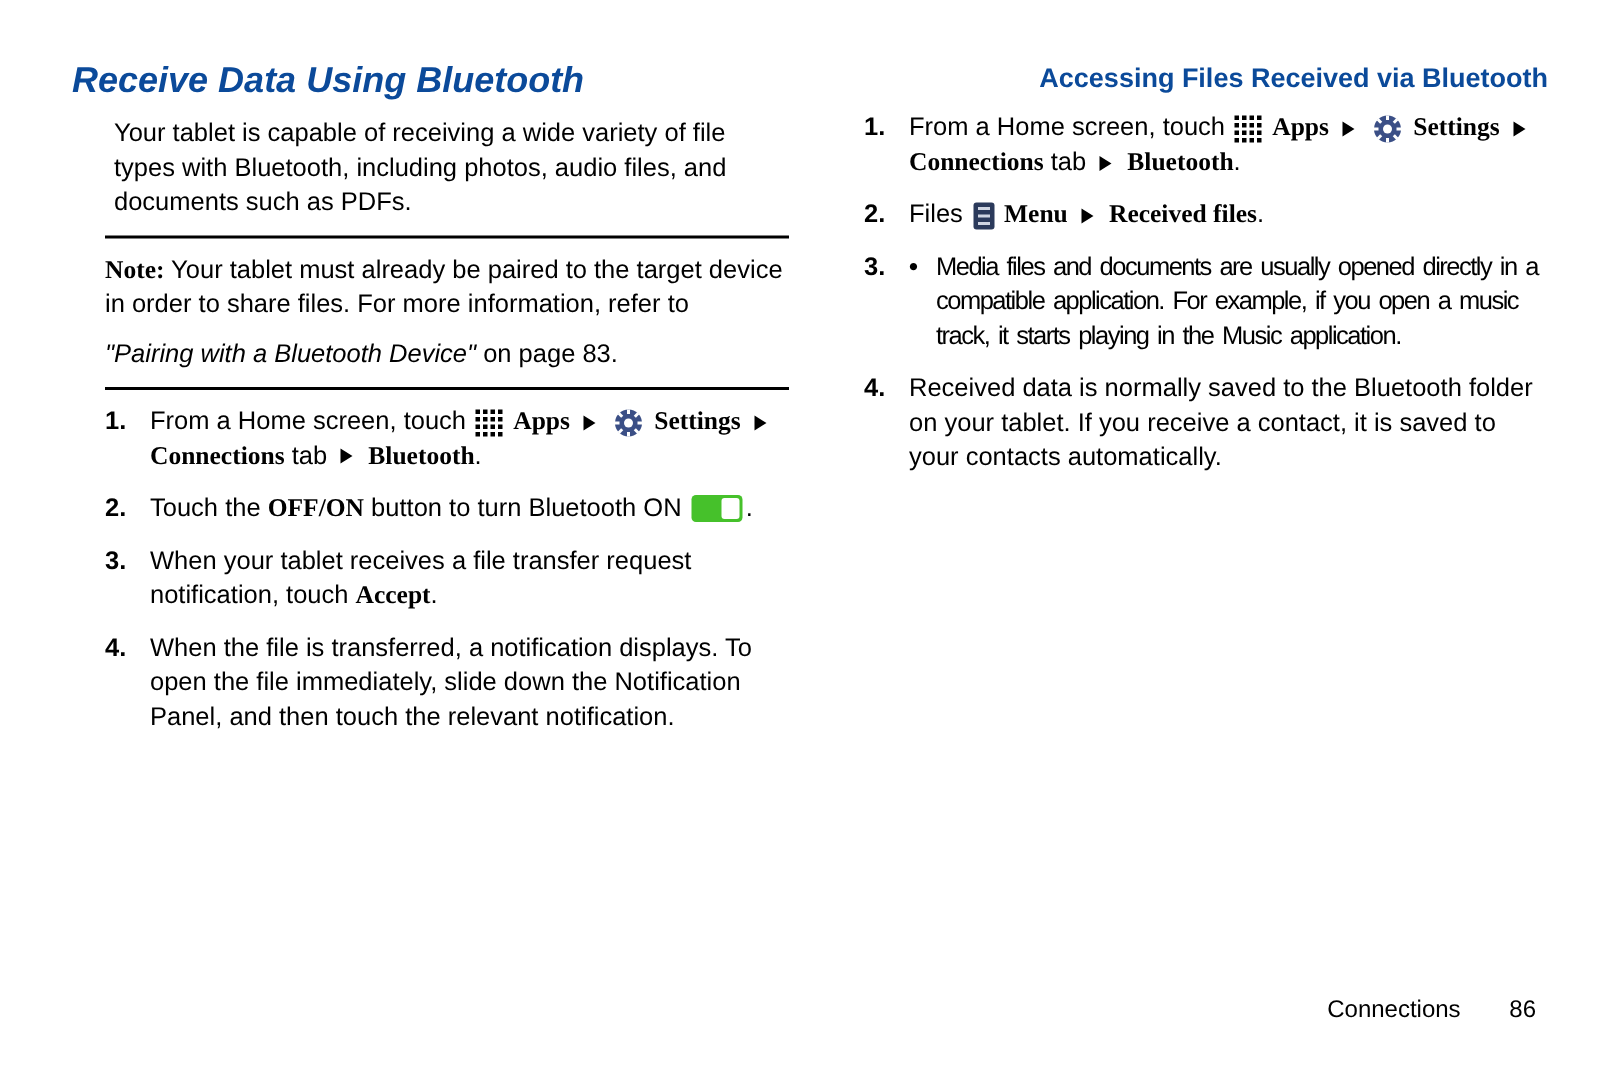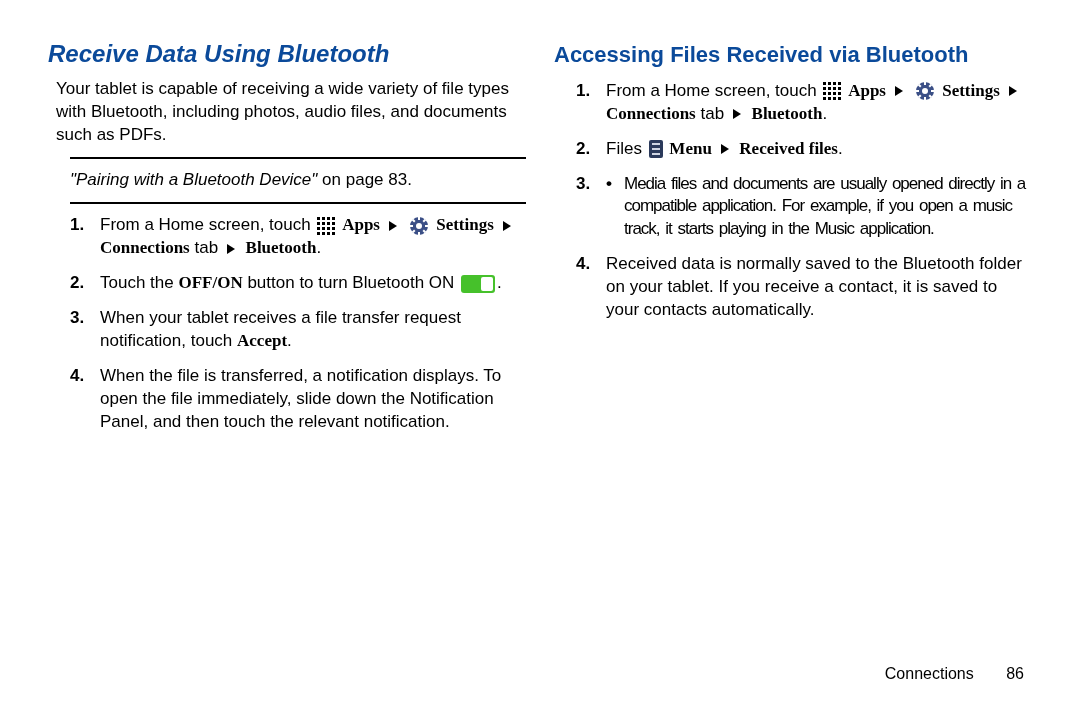--- a/index.html
+++ b/index.html
@@ -31,25 +31,26 @@
   .title {
     color: #0b4a9a;
     font-weight: bold;
     font-style: italic;
     font-size: 24px;
     margin: 6px 0 8px 0;
   }
   .subtitle {
     color: #0b4a9a;
     font-weight: bold;
-    font-size: 22px;
+    font-size: 18px;
     margin: 8px 0 10px 0;
+    text-align: right;
   }
   .body-intro {
-    margin-left: 8px;
+    margin-left: 28px;
   }
   .rule {
     border: none;
     border-top: 2px solid #000;
     margin: 10px 0 10px 22px;
   }
   .note-block {
     margin: 6px 0 10px 22px;
   }
   .cross-ref {
@@ -178,20 +179,24 @@
 
 <div class="page">
 
   <div class="col">
     <div class="title">Receive Data Using Bluetooth</div>
 
     <div class="body-intro">Your tablet is capable of receiving a wide variety of file types with Bluetooth, including photos, audio files, and documents such as PDFs.</div>
 
     <hr class="rule">
 
+    <div class="note-block">
+      <span class="b">Note:</span>
+      <span>Your tablet must already be paired to the target device in order to share files. For more information, refer to</span>
+    </div>
     <div class="cross-ref">
       <span>"Pairing with a Bluetooth Device"</span><span class="normal"> on page 83.</span>
     </div>
 
     <hr class="rule">
 
     <ol class="steps">
       <li>
         <span>From a Home screen, touch </span>
         <span class="icon apps-icon"></span>

